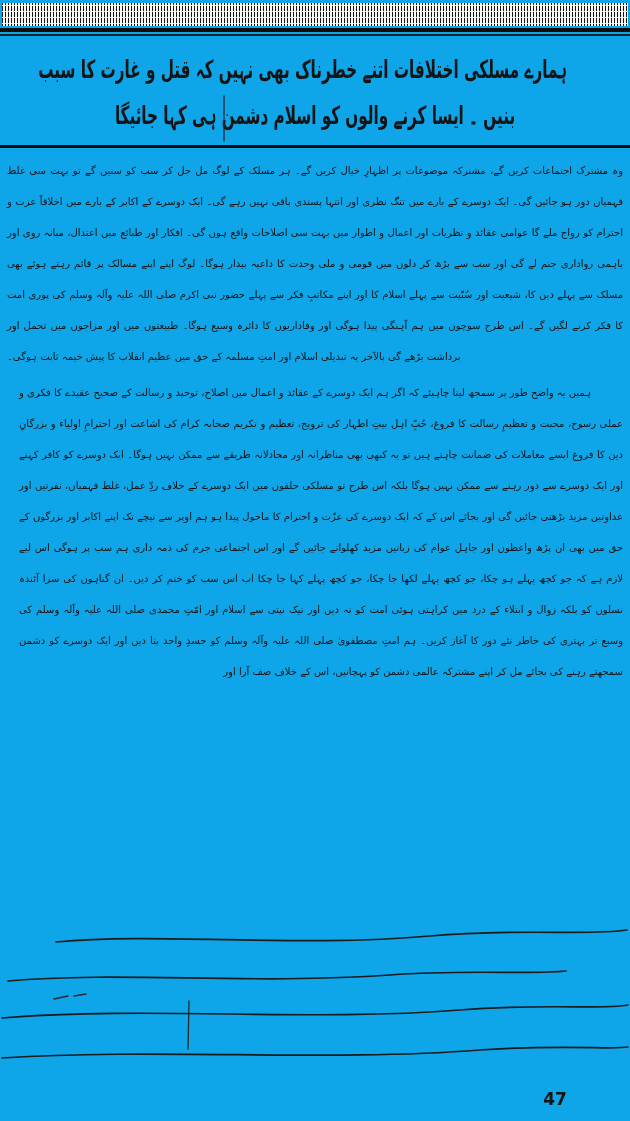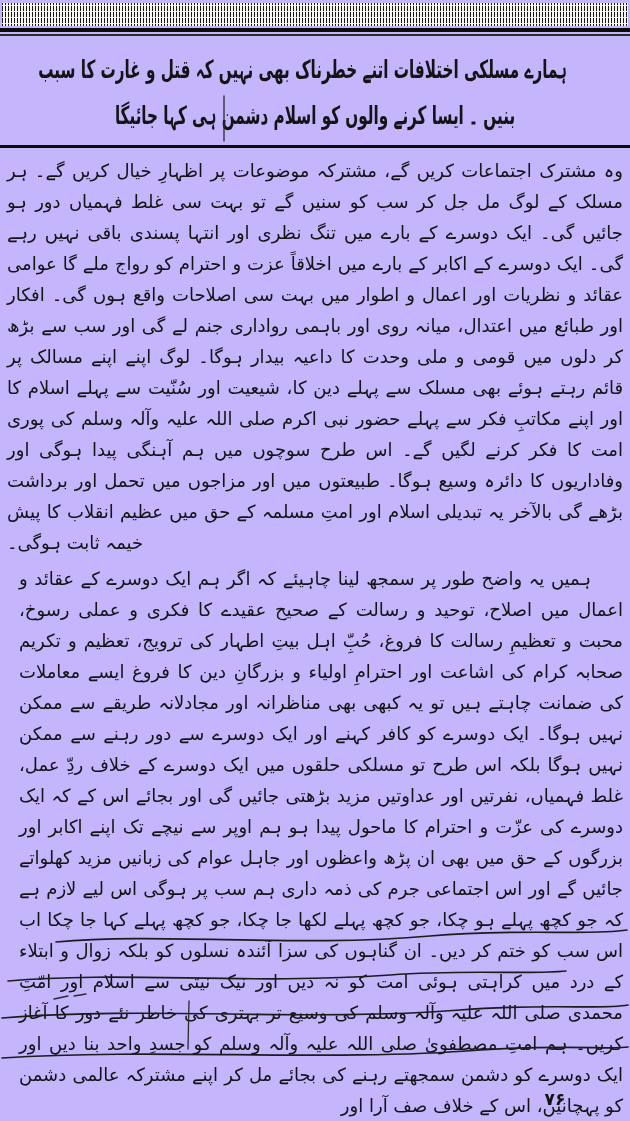--- a/index.html
+++ b/index.html
@@ -1,20 +1,20 @@
 <!DOCTYPE html>
 <html lang="ur"><head>
 <meta charset="utf-8">
 <style>
   html,body{margin:0;padding:0;background:#e8e6e0;}
   .page{
     position:relative;
     width:630px;height:1121px;
     margin:0 auto;
-    background:#c4b5fd;
+    background:#0ea5e9;
     overflow:hidden;
     direction:rtl;
     color:#141414;
     font-family:"DejaVu Sans", sans-serif;
     box-sizing:border-box;
   }
   
   .halftone{
     height:23px;margin:3px 2px 0 2px;
     background:
@@ -30,21 +30,21 @@
   .heading .hl{
     white-space:nowrap;
     font-size:19px;line-height:46px;letter-spacing:-0.5px;
     transform:scale(0.8,1.32);
     transform-origin:50% 50%;
   }
 
   .body{
     padding:7px 7px 0 7px;
     text-align:justify;
-    font-size:18px;
+    font-size:10px;
     line-height:31px;
     text-justify:inter-word;
   }
   .para{margin:0;}
   .para-1{margin-bottom:5px;text-align-last:left;}
   .para-2{text-indent:32px;margin-left:12px;}
 
   .pagenum{
     position:absolute;left:538px;bottom:12px;width:34px;
     text-align:center;font-size:17px;font-weight:bold;direction:ltr;
@@ -71,21 +71,21 @@
     <div class="hl">بنیں ۔ ایسا کرنے والوں کو اسلام دشمن ہی کہا جائیگا</div>
   </div>
 
   <div class="rule rule-mid"></div>
 
   <div class="body">
     <p class="para para-1" lang="ur" dir="rtl">وہ مشترک اجتماعات کریں گے، مشترکہ موضوعات پر اظہارِ خیال کریں گے۔ ہر مسلک کے لوگ مل جل کر سب کو سنیں گے تو بہت سی غلط فہمیاں دور ہو جائیں گی۔ ایک دوسرے کے بارے میں تنگ نظری اور انتہا پسندی باقی نہیں رہے گی۔ ایک دوسرے کے اکابر کے بارے میں اخلاقاً عزت و احترام کو رواج ملے گا عوامی عقائد و نظریات اور اعمال و اطوار میں بہت سی اصلاحات واقع ہوں گی۔ افکار اور طبائع میں اعتدال، میانہ روی اور باہمی رواداری جنم لے گی اور سب سے بڑھ کر دلوں میں قومی و ملی وحدت کا داعیہ بیدار ہوگا۔ لوگ اپنے اپنے مسالک پر قائم رہتے ہوئے بھی مسلک سے پہلے دین کا، شیعیت اور سُنّیت سے پہلے اسلام کا اور اپنے مکاتبِ فکر سے پہلے حضور نبی اکرم صلی اللہ علیہ وآلہ وسلم کی پوری امت کا فکر کرنے لگیں گے۔ اس طرح سوچوں میں ہم آہنگی پیدا ہوگی اور وفاداریوں کا دائرہ وسیع ہوگا۔ طبیعتوں میں اور مزاجوں میں تحمل اور برداشت بڑھے گی بالآخر یہ تبدیلی اسلام اور امتِ مسلمہ کے حق میں عظیم انقلاب کا پیش خیمہ ثابت ہوگی۔</p>
     <p class="para para-2" lang="ur" dir="rtl">ہمیں یہ واضح طور پر سمجھ لینا چاہیئے کہ اگر ہم ایک دوسرے کے عقائد و اعمال میں اصلاح، توحید و رسالت کے صحیح عقیدے کا فکری و عملی رسوخ، محبت و تعظیمِ رسالت کا فروغ، حُبِّ اہل بیتِ اطہار کی ترویج، تعظیم و تکریم صحابہ کرام کی اشاعت اور احترامِ اولیاء و بزرگانِ دین کا فروغ ایسے معاملات کی ضمانت چاہتے ہیں تو یہ کبھی بھی مناظرانہ اور مجادلانہ طریقے سے ممکن نہیں ہوگا۔ ایک دوسرے کو کافر کہنے اور ایک دوسرے سے دور رہنے سے ممکن نہیں ہوگا بلکہ اس طرح تو مسلکی حلقوں میں ایک دوسرے کے خلاف ردِّ عمل، غلط فہمیاں، نفرتیں اور عداوتیں مزید بڑھتی جائیں گی اور بجائے اس کے کہ ایک دوسرے کی عزّت و احترام کا ماحول پیدا ہو ہم اوپر سے نیچے تک اپنے اکابر اور بزرگوں کے حق میں بھی ان پڑھ واعظوں اور جاہل عوام کی زبانیں مزید کھلواتے جائیں گے اور اس اجتماعی جرم کی ذمہ داری ہم سب پر ہوگی اس لیے لازم ہے کہ جو کچھ پہلے ہو چکا، جو کچھ پہلے لکھا جا چکا، جو کچھ پہلے کہا جا چکا اب اس سب کو ختم کر دیں۔ ان گناہوں کی سزا آئندہ نسلوں کو بلکہ زوال و ابتلاء کے درد میں کراہتی ہوئی امت کو نہ دیں اور نیک نیتی سے اسلام اور امّتِ محمدی صلی اللہ علیہ وآلہ وسلم کی وسیع تر بہتری کی خاطر نئے دور کا آغاز کریں۔ ہم امتِ مصطفویٰ صلی اللہ علیہ وآلہ وسلم کو جسدِ واحد بنا دیں اور ایک دوسرے کو دشمن سمجھتے رہنے کی بجائے مل کر اپنے مشترکہ عالمی دشمن کو پہچانیں، اس کے خلاف صف آرا اور</p>
   </div>
 
-  <div class="pagenum">۷۶</div>
+  <div class="pagenum">47</div>
 
   <svg class="marks" viewBox="0 0 630 1121" xmlns="http://www.w3.org/2000/svg">
     <path d="M56 942 C160 932, 300 948, 430 936 C520 928, 590 936, 627 930"></path>
     <path d="M8 981 C120 971, 250 985, 390 975 C470 969, 530 975, 566 971"></path>
     <path d="M2 1018 C150 1006, 310 1022, 460 1010 C550 1003, 600 1010, 628 1005"></path>
     <path d="M2 1058 C160 1048, 330 1062, 480 1050 C570 1044, 610 1050, 628 1047"></path>
     <path class="thin" d="M54 999 l14 -3 M74 996 l12 -2"></path>
     <path class="thin" d="M224 96 L224 141"></path>
     <path class="thin" d="M189 1001 L188 1049"></path>
   </svg>

